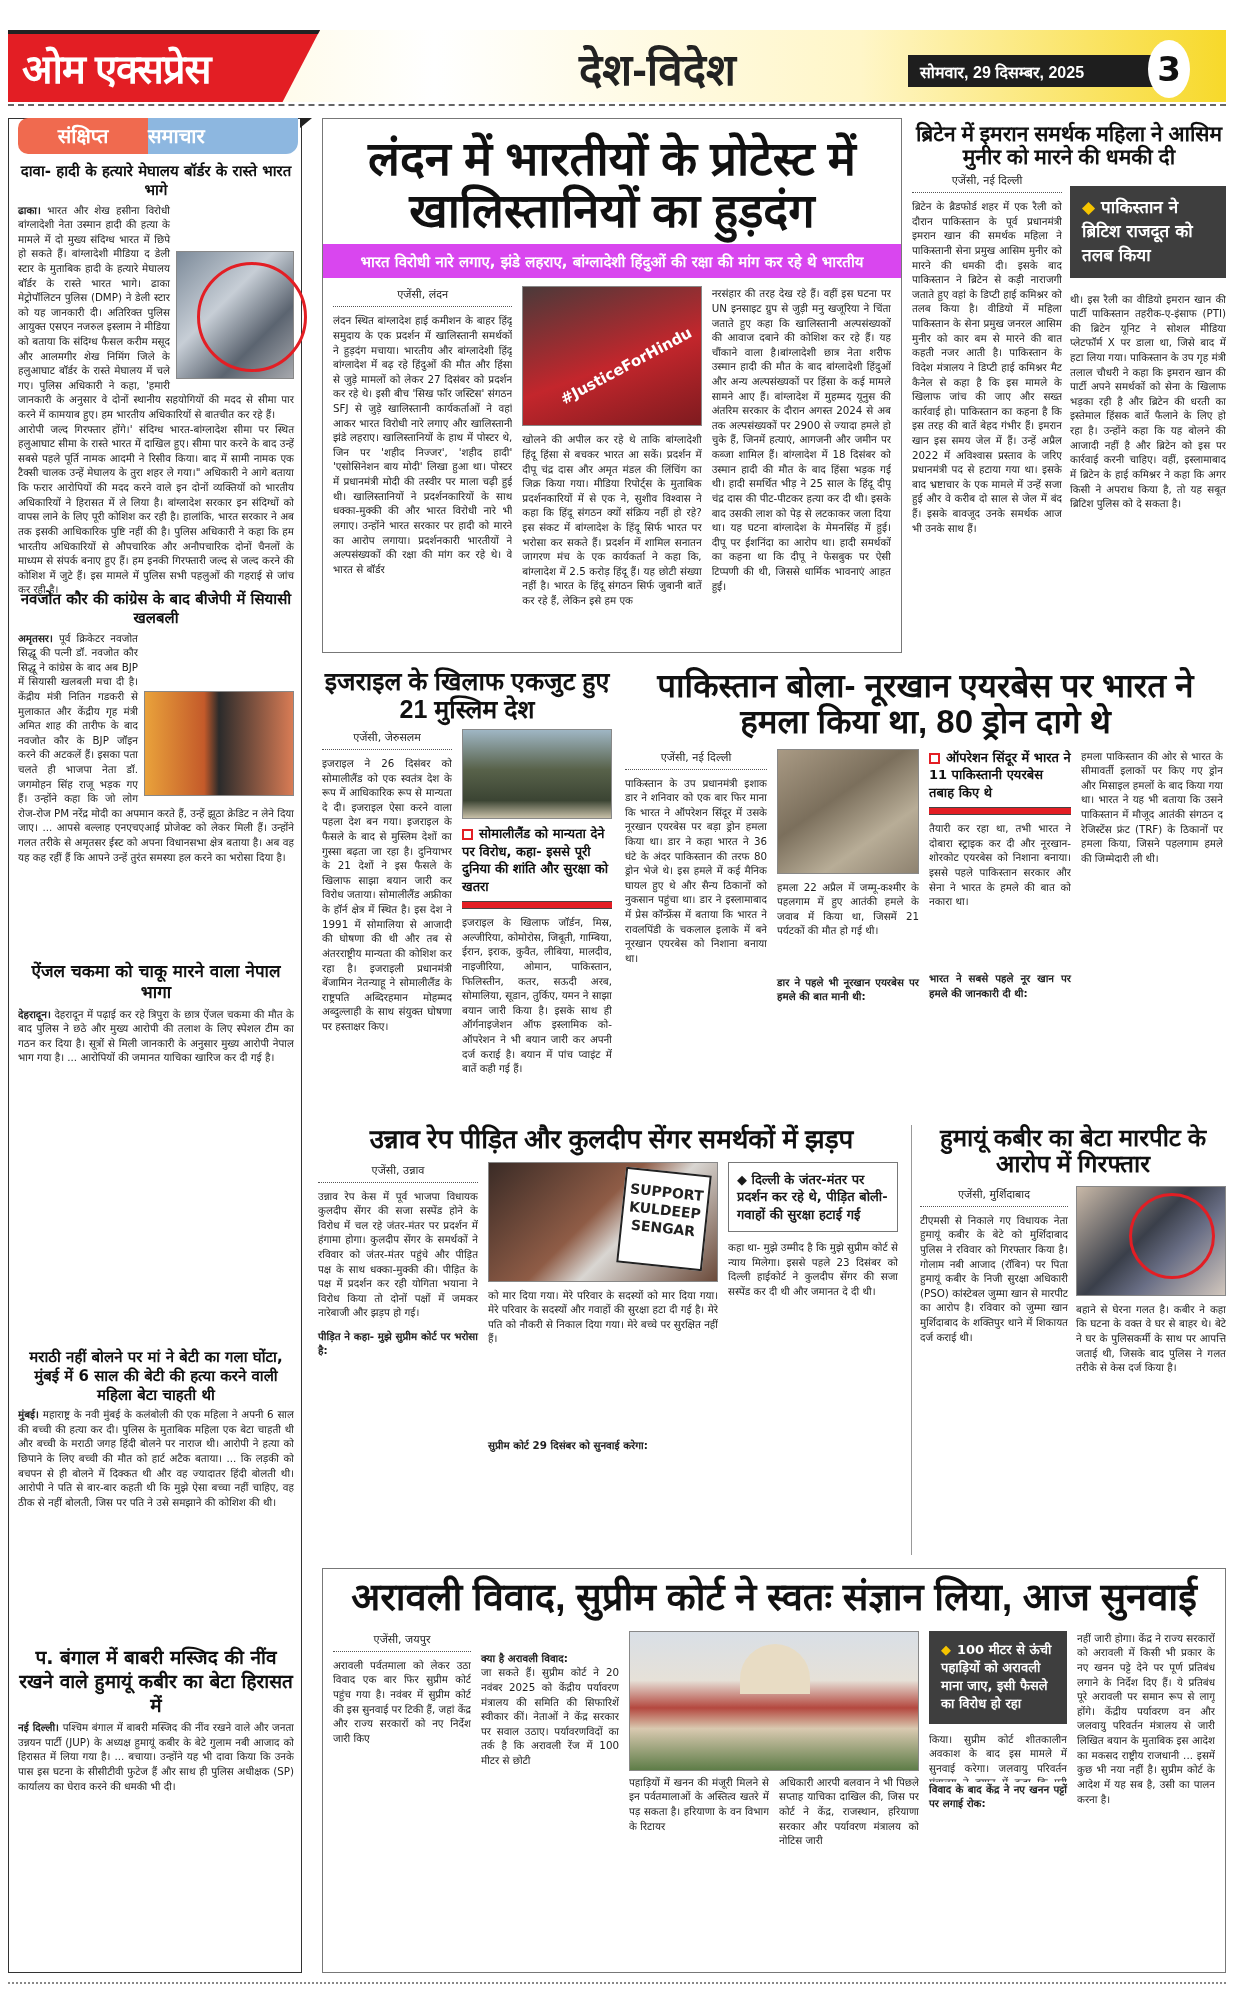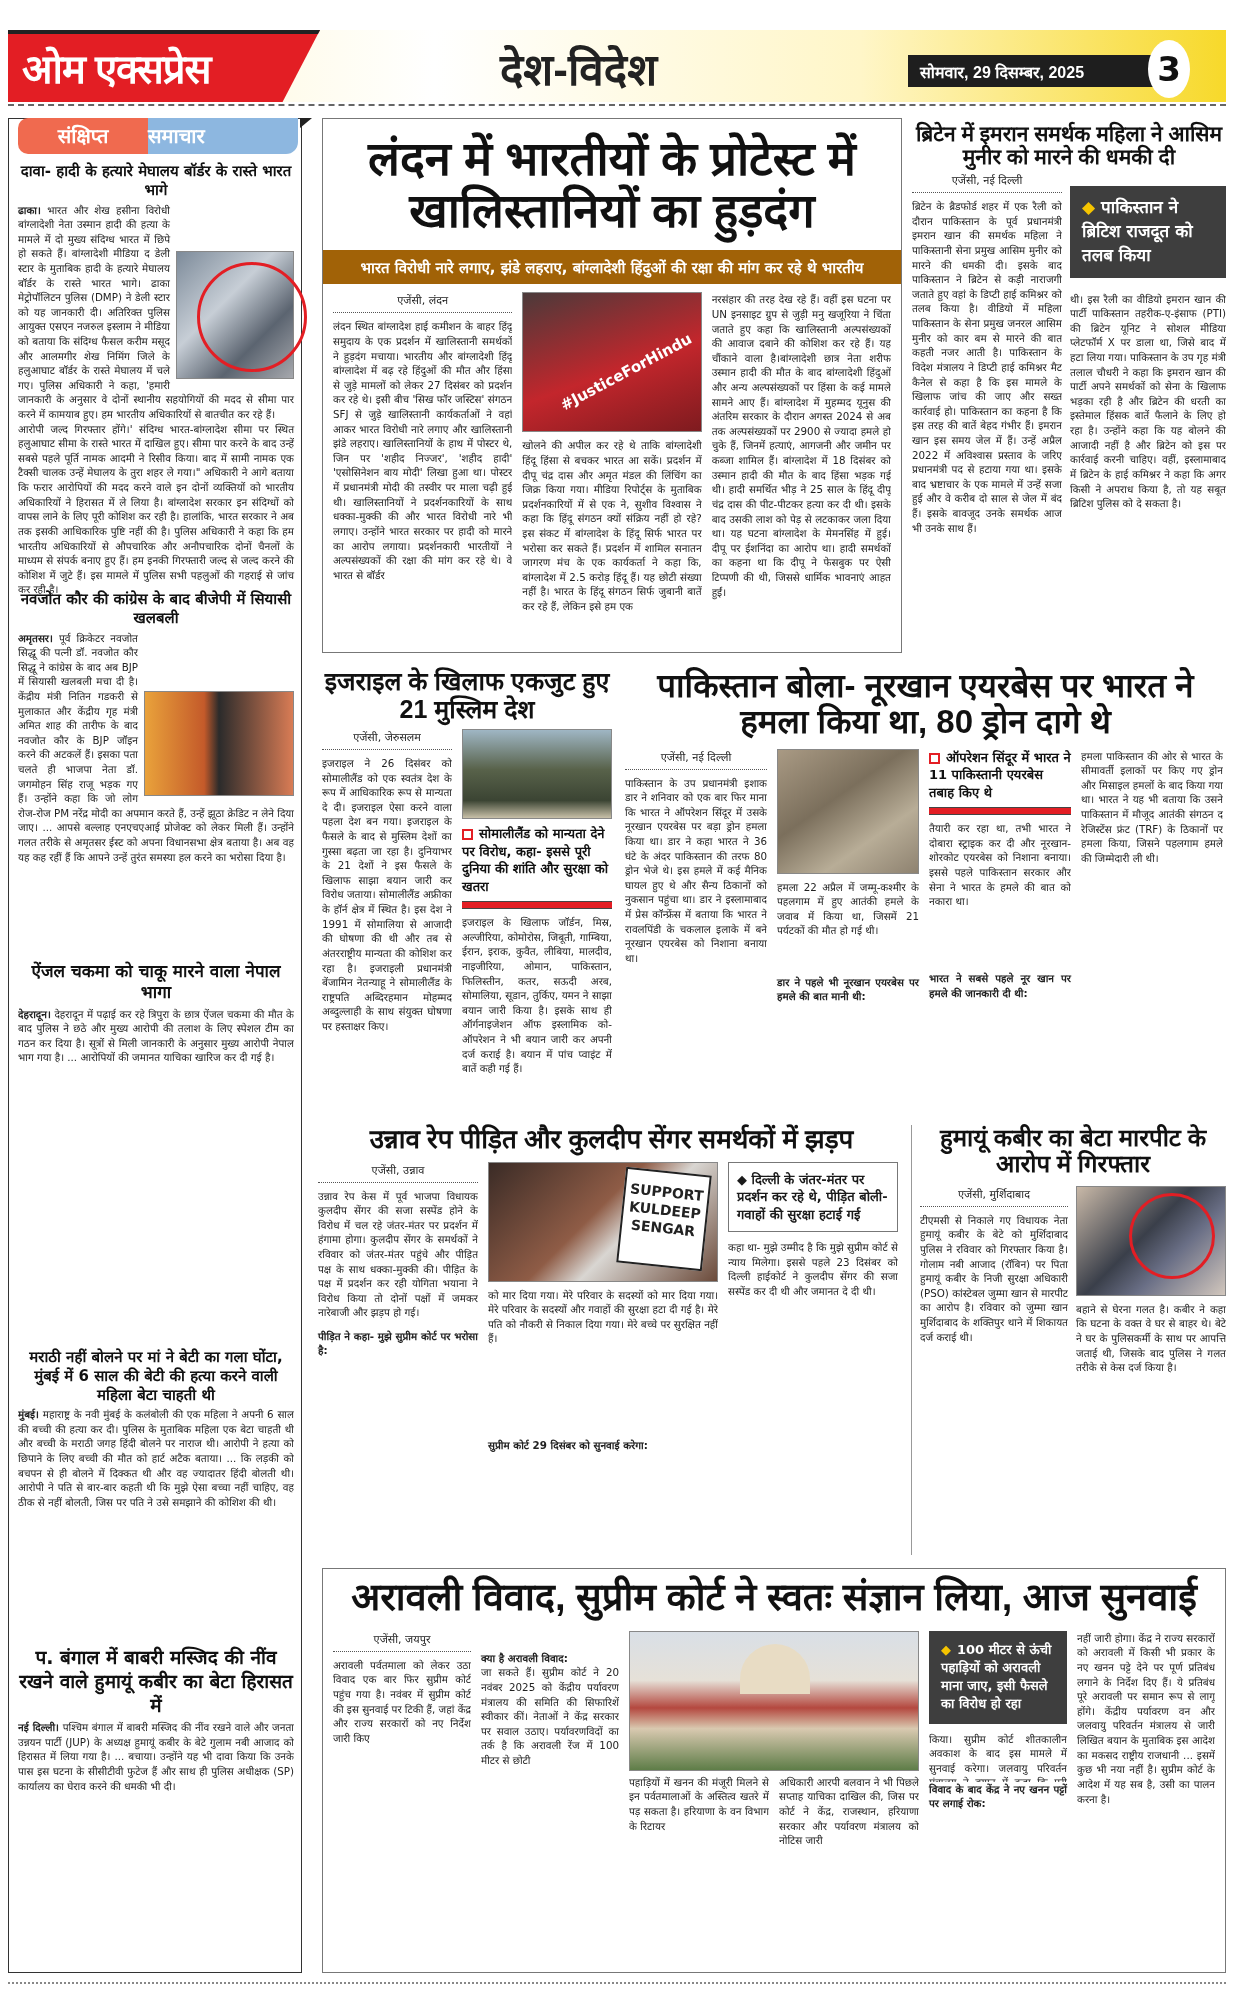--- a/index.html
+++ b/index.html
@@ -2,38 +2,38 @@
 <html><head>
 <meta charset="utf-8">
 <style>
 *{box-sizing:border-box;margin:0;padding:0}
 body{width:1233px;height:2000px;background:#fff;font-family:"DejaVu Sans","Liberation Sans",sans-serif;color:#1a1a1a;position:relative;overflow:hidden}
 .abs{position:absolute}
 
 .mast{left:8px;top:30px;width:1218px;height:72px;background:linear-gradient(90deg,#fff6c8 0%,#fff 35%,#fff6c8 70%,#f7d92a 100%)}
 .logo{left:8px;top:30px;width:312px;height:72px;background:#e31e24;clip-path:polygon(0 0,100% 0,88% 100%,0 100%);border-top:4px solid #222}
 .logo span{position:absolute;left:14px;top:6px;font-family:"Liberation Sans",sans-serif;font-weight:bold;font-size:40px;color:#fff;letter-spacing:-1px}
-.section{left:500px;top:38px;width:200px;text-align:left;font-size:44px;font-weight:bold;color:#222;font-family:"Liberation Sans",sans-serif}
+.section{left:536px;top:38px;width:200px;text-align:right;font-size:44px;font-weight:bold;color:#222;font-family:"Liberation Sans",sans-serif}
 .datebox{left:908px;top:55px;width:250px;height:32px;background:#1e1e1e;color:#fff;font-size:16px;font-weight:bold;padding:6px 12px;font-family:"Liberation Sans",sans-serif}
 .pageno{left:1148px;top:40px;width:42px;height:58px;border-radius:50%;background:#fff;color:#111;font-size:34px;font-weight:bold;text-align:center;line-height:58px}
 .dashrule{left:8px;top:104px;width:1218px;height:2px;border-top:2px dashed #666}
 
 .leftcol{left:8px;top:118px;width:294px;height:1855px;border:1px solid #333;padding:0 8px}
 .tagwrap{left:18px;top:118px;width:280px;height:36px}
 .tag1{position:absolute;left:0;top:0;width:130px;height:36px;background:#f06a4f;border-radius:10px 0 0 10px;color:#fff;font-size:20px;font-weight:bold;text-align:center;line-height:36px}
 .tag2{position:absolute;left:130px;top:0;width:150px;height:36px;background:#8db7e0;border-radius:0 0 12px 0;color:#fff;font-size:20px;font-weight:bold;text-align:left;line-height:36px}
 .tag-arrow{position:absolute;left:282px;top:0;width:0;height:0;border-left:12px solid #222;border-bottom:10px solid transparent}
 .lstory h3{font-size:15px;font-weight:bold;text-align:center;margin:6px 0 3px;line-height:1.25;color:#111}
 .lstory p{font-size:10.3px;line-height:1.42;text-align:justify;color:#222}
 .lstory b{font-weight:bold}
 .photo{background:linear-gradient(135deg,#7d8b9a,#c7ced6 40%,#5b6470 70%,#a6a8ad);border:1px solid #888}
 
 .box{border:1px solid #777}
 .h-huge{font-family:"Liberation Sans",sans-serif;font-weight:bold;color:#111;text-align:center;line-height:1.1}
-.deck{background:#a16207;color:#fff;font-weight:bold;text-align:center}
+.deck{background:#d946ef;color:#fff;font-weight:bold;text-align:center}
 .byline{font-size:11px;text-align:center;border-bottom:1px dotted #555;padding-bottom:5px;margin-bottom:6px;color:#222}
 .body{font-size:10.3px;line-height:1.42;text-align:justify;color:#222}
 .callout-dark{background:#3e3e3e;color:#fff;font-weight:bold;padding:10px 12px;line-height:1.4}
 .bullet{color:#f5c400;margin-right:6px}
 .callout-red{font-weight:bold;line-height:1.35;color:#111}
 .redsq{display:inline-block;width:11px;height:11px;border:2px solid #e31e24;margin-right:6px;vertical-align:middle}
 .redbar{height:8px;background:#e31e24;border-top:1px solid #444;border-bottom:1px solid #444}
 .bottomdash{left:8px;top:1982px;width:1218px;border-top:2px dotted #888}
 </style>
 </head>
@@ -79,21 +79,21 @@
   <h3>मराठी नहीं बोलने पर मां ने बेटी का गला घोंटा, मुंबई में 6 साल की बेटी की हत्या करने वाली महिला बेटा चाहती थी</h3>
   <p><b>मुंबई।</b> <span>महाराष्ट्र के नवी मुंबई के कलंबोली की एक महिला ने अपनी 6 साल की बच्ची की हत्या कर दी। पुलिस के मुताबिक महिला एक बेटा चाहती थी और बच्ची के मराठी जगह हिंदी बोलने पर नाराज थी। आरोपी ने हत्या को छिपाने के लिए बच्ची की मौत को हार्ट अटैक बताया। ... कि लड़की को बचपन से ही बोलने में दिक्कत थी और वह ज्यादातर हिंदी बोलती थी। आरोपी ने पति से बार-बार कहती थी कि मुझे ऐसा बच्चा नहीं चाहिए, वह ठीक से नहीं बोलती, जिस पर पति ने उसे समझाने की कोशिश की थी।</span></p>
 </div>
 
 <div class="abs lstory" style="left:18px;top:1640px;width:276px;height:325px;overflow:hidden">
   <h3 style="font-size:19px">प. बंगाल में बाबरी मस्जिद की नींव रखने वाले हुमायूं कबीर का बेटा हिरासत में</h3>
   <p><b>नई दिल्ली।</b> <span>पश्चिम बंगाल में बाबरी मस्जिद की नींव रखने वाले और जनता उन्नयन पार्टी (JUP) के अध्यक्ष हुमायूं कबीर के बेटे गुलाम नबी आजाद को हिरासत में लिया गया है। ... बचाया। उन्होंने यह भी दावा किया कि उनके पास इस घटना के सीसीटीवी फुटेज हैं और साथ ही पुलिस अधीक्षक (SP) कार्यालय का घेराव करने की धमकी भी दी।</span></p>
 </div>
 
 <div class="abs box" style="left:322px;top:118px;width:580px;height:535px">
-  <div class="h-huge" style="font-size:47px;padding:14px 10px 14px">लंदन में भारतीयों के प्रोटेस्ट में खालिस्तानियों का हुड़दंग</div>
+  <div class="h-huge" style="font-size:47px;padding:14px 10px 8px">लंदन में भारतीयों के प्रोटेस्ट में खालिस्तानियों का हुड़दंग</div>
   <div class="deck" style="font-size:15px;padding:7px 6px">भारत विरोधी नारे लगाए, झंडे लहराए, बांग्लादेशी हिंदुओं की रक्षा की मांग कर रहे थे भारतीय</div>
   <div style="display:flex;gap:10px;padding:8px 10px">
     <div style="width:180px">
       <div class="byline">एजेंसी, लंदन</div>
       <div class="body" style="height:355px;overflow:hidden">लंदन स्थित बांग्लादेश हाई कमीशन के बाहर हिंदू समुदाय के एक प्रदर्शन में खालिस्तानी समर्थकों ने हुड़दंग मचाया। भारतीय और बांग्लादेशी हिंदू बांग्लादेश में बढ़ रहे हिंदुओं की मौत और हिंसा से जुड़े मामलों को लेकर 27 दिसंबर को प्रदर्शन कर रहे थे। इसी बीच 'सिख फॉर जस्टिस' संगठन SFJ से जुड़े खालिस्तानी कार्यकर्ताओं ने वहां आकर भारत विरोधी नारे लगाए और खालिस्तानी झंडे लहराए। खालिस्तानियों के हाथ में पोस्टर थे, जिन पर 'शहीद निज्जर', 'शहीद हादी' 'एसोसिनेशन बाय मोदी' लिखा हुआ था। पोस्टर में प्रधानमंत्री मोदी की तस्वीर पर माला चढ़ी हुई थी। खालिस्तानियों ने प्रदर्शनकारियों के साथ धक्का-मुक्की की और भारत विरोधी नारे भी लगाए। उन्होंने भारत सरकार पर हादी को मारने का आरोप लगाया। प्रदर्शनकारी भारतीयों ने अल्पसंख्यकों की रक्षा की मांग कर रहे थे। वे भारत से बॉर्डर</div>
     </div>
     <div style="width:180px">
       <div class="photo" style="height:140px;background:linear-gradient(160deg,#4b3a3a,#c3262c 55%,#7e1b1f);position:relative;overflow:hidden">
         <div style="position:absolute;left:30px;top:70px;transform:rotate(-28deg);color:#fff;font-weight:bold;font-size:15px">#JusticeForHindu</div>
       </div>

